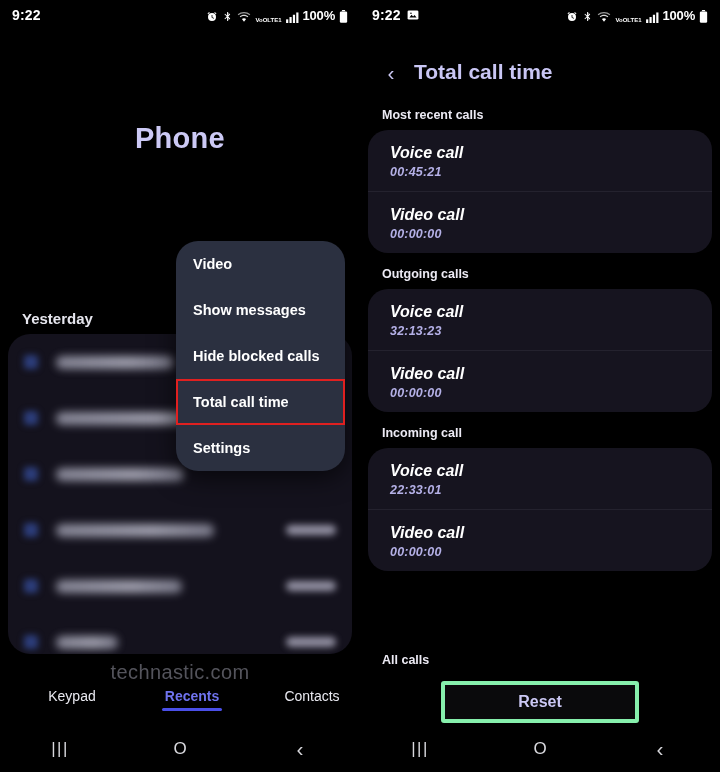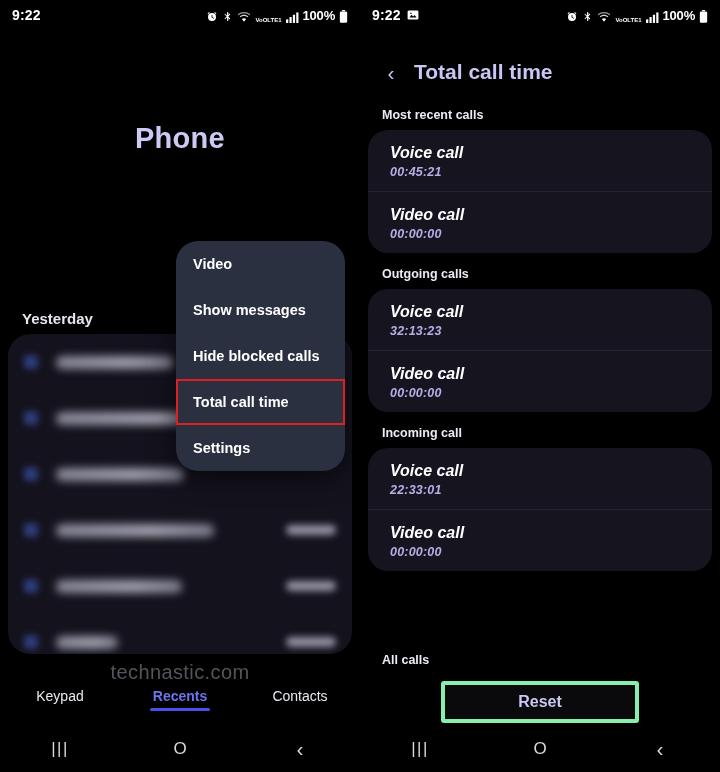--- a/index.html
+++ b/index.html
@@ -66,21 +66,21 @@
     color:#fff; font-size:14.5px; font-weight:bold; white-space:nowrap;
   }
   .menu-item.hl { box-shadow:inset 0 0 0 2px #e02020; }
 
   
   .watermark {
     position:absolute; top:661px; left:0; width:360px; text-align:center;
     font-size:20px; color:#54545c; letter-spacing:0.4px;
   }
   .tabs {
-    position:absolute; top:686px; left:0; width:360px; height:40px;
+    position:absolute; top:686px; left:12px; width:360px; height:40px;
     display:flex; align-items:flex-start;
   }
   .tab {
     flex:1; text-align:center; font-size:14px; color:#e9e9f0; position:relative;
     padding-top:2px;
   }
   .tab.active { color:#6f73ee; font-weight:bold; }
   .tab.active::after {
     content:""; position:absolute; left:50%; transform:translateX(-50%);
     bottom:-7px; width:60px; height:3px; background:#4a4fe8; border-radius:2px;

